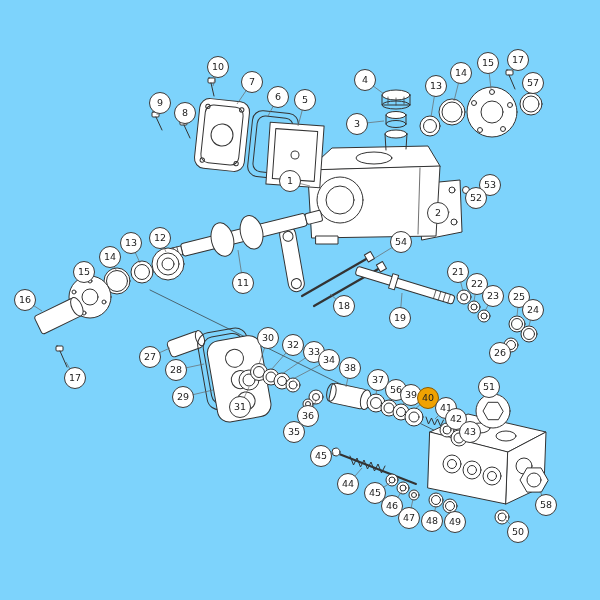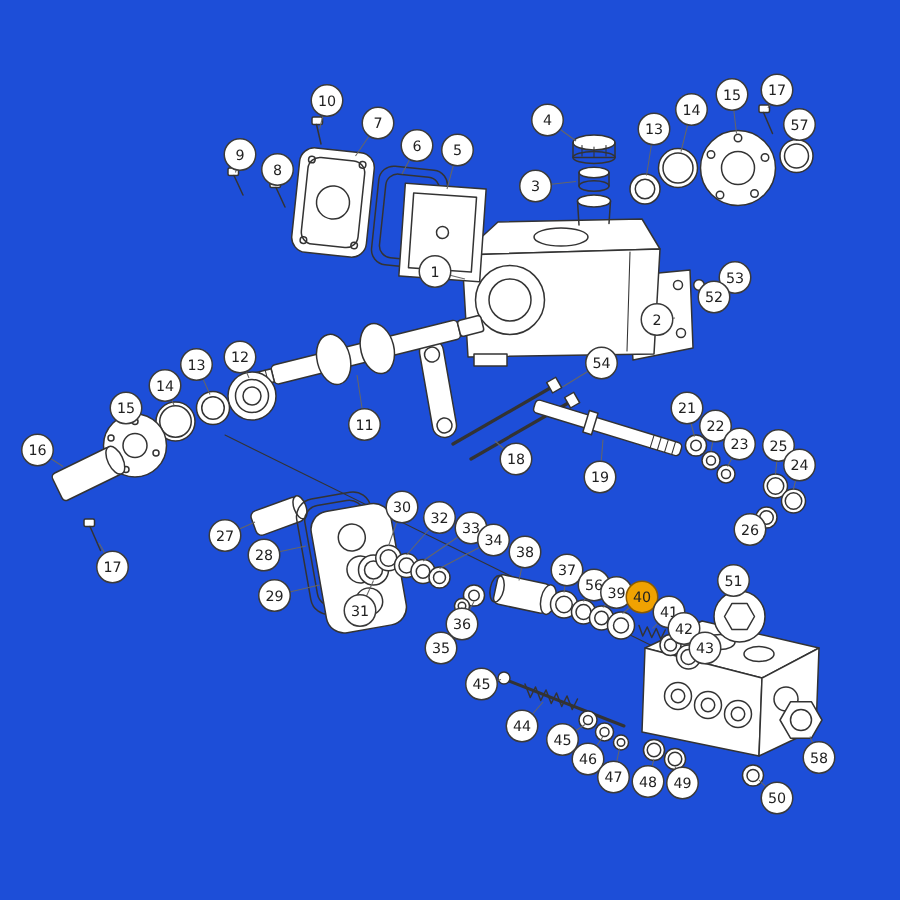--- a/index.html
+++ b/index.html
@@ -1,16 +1,16 @@
 <!DOCTYPE html>
 <html><head>
 <meta charset="utf-8">
 <style>
   html,body{margin:0;padding:0;background:#ffffff;}
-  #stage{position:relative;width:600px;height:600px;background:#1d4ed8;overflow:hidden;}
+  #stage{position:relative;width:600px;height:600px;background:#7dd3fc;overflow:hidden;}
   svg{display:block;}
   .art{stroke:#333;fill:#fff;stroke-width:1;stroke-linejoin:round;stroke-linecap:round;}
   .art .thin{stroke-width:0.7;}
   .art .none{fill:none;}
   .leader{stroke:#666;stroke-width:0.7;}
   .balloon-circle{fill:#fff;stroke:#3a3a3a;stroke-width:1;cursor:pointer;}
   .balloon-circle.hl{stroke:#8a5a00;}
   .balloon-num{font-family:"DejaVu Sans",sans-serif;font-size:9.5px;fill:#222;text-anchor:middle;pointer-events:none;}
 </style>
 </head>

